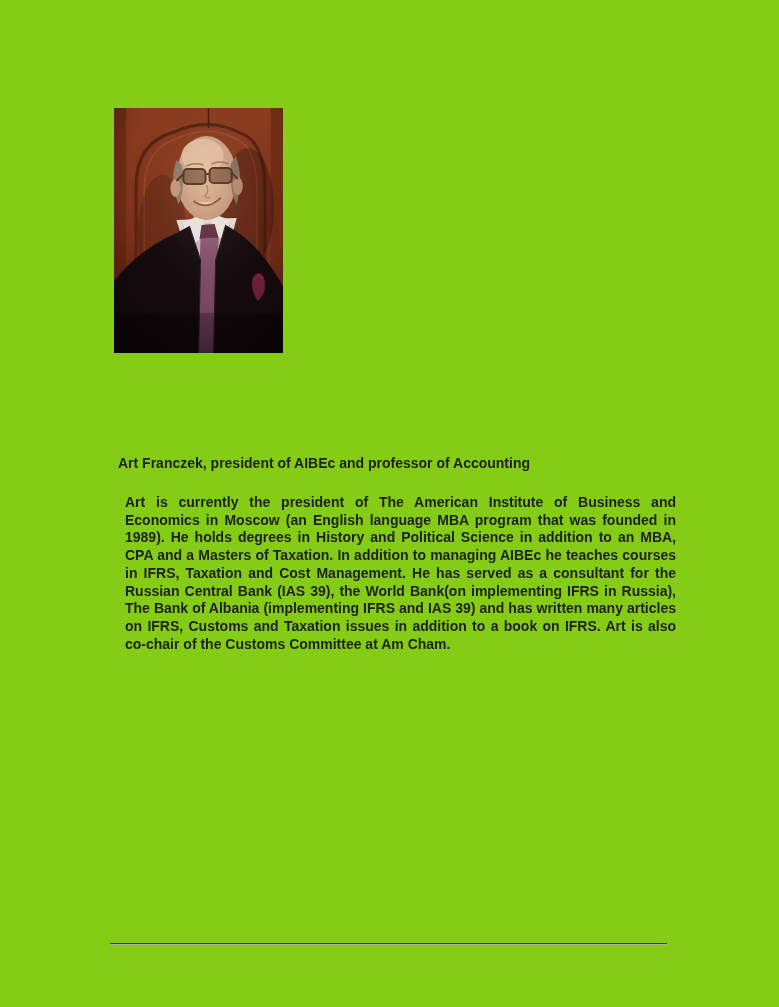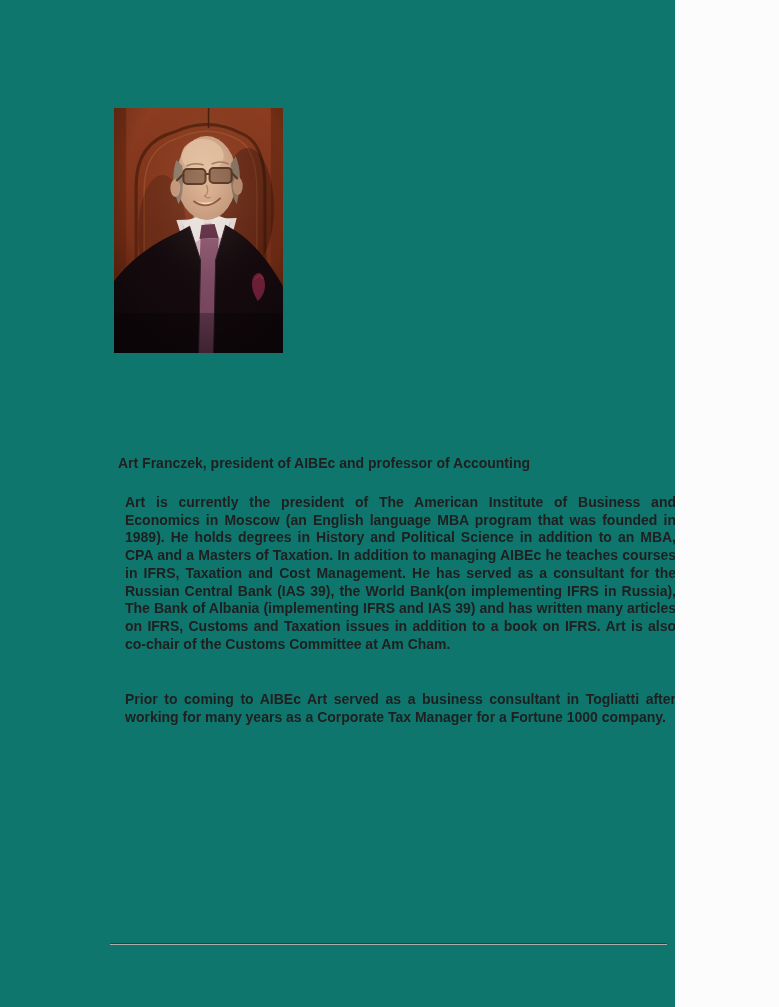--- a/index.html
+++ b/index.html
@@ -2,23 +2,23 @@
 <html><head>
 <meta charset="utf-8">
 <style>
   html, body {
     margin: 0;
     padding: 0;
     background: #fdfcfc;
   }
   .page {
     position: relative;
-    width: 675px;
+    width: 779px;
     height: 1007px;
-    background: #0f766e;
+    background: #84cc16;
     font-family: "Liberation Sans", sans-serif;
     overflow: hidden;
   }
   .photo {
     position: absolute;
     left: 114px;
     top: 108px;
     width: 169px;
     height: 245px;
   }
@@ -149,17 +149,16 @@
       </g>
 
       <rect width="168" height="245" fill="url(#flashG)"></rect>
     </svg>
   </div>
 
   <h1 class="heading">Art Franczek, president of AIBEc and professor of Accounting</h1>
 
   <p class="para para-1">Art is currently the president of The American Institute of Business and Economics in Moscow (an English language MBA program that was founded in 1989). He holds degrees in History and Political Science in addition to an MBA, CPA and a Masters of Taxation. In addition to managing AIBEc he teaches courses in IFRS, Taxation and Cost Management. He has served as a consultant for the Russian Central Bank (IAS 39), the World Bank(on implementing IFRS in Russia), The Bank of Albania (implementing IFRS and IAS 39) and has written many articles on IFRS, Customs and Taxation issues in addition to a book on IFRS. Art is also co-chair of the Customs Committee at Am Cham.</p>
 
-  <p class="para para-2">Prior to coming to AIBEc Art served as a business consultant in Togliatti after working for many years as a Corporate Tax Manager for a Fortune 1000 company.</p>
 
   <div class="footer-rule"></div>
 
 </div>
 
 </body></html>

